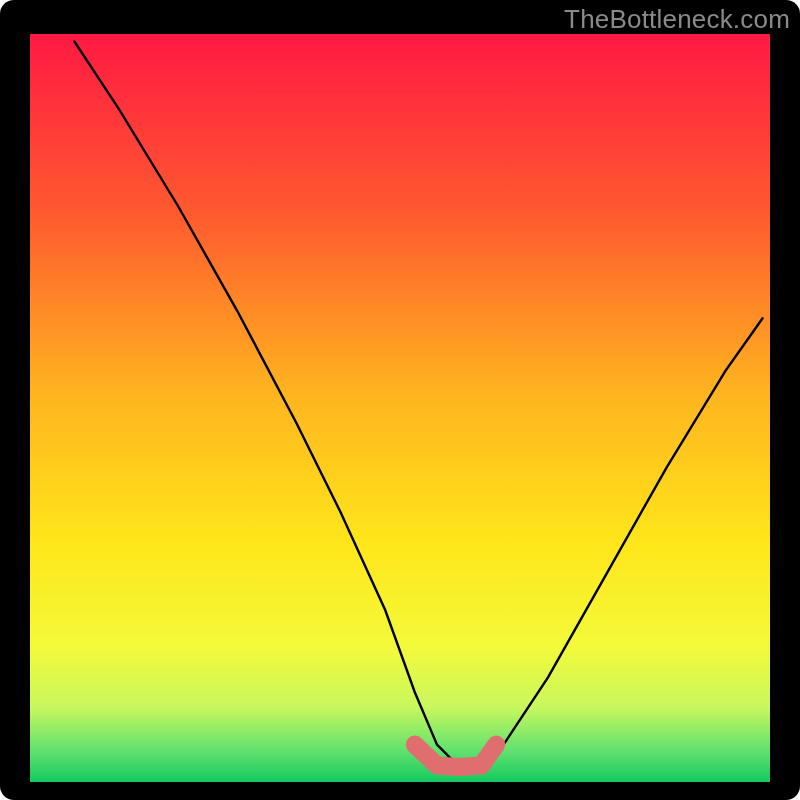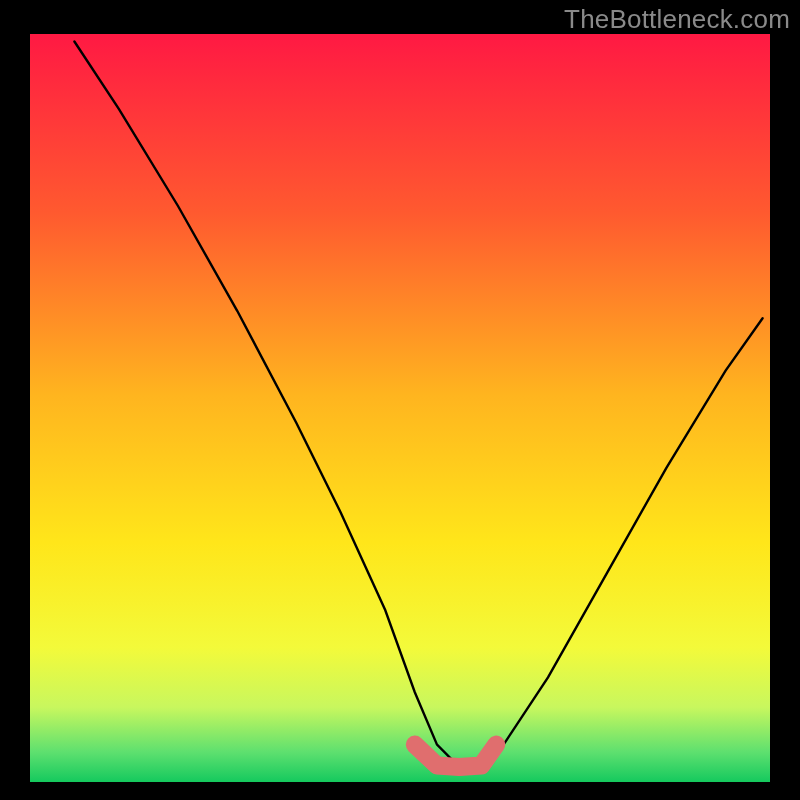--- a/index.html
+++ b/index.html
@@ -5,20 +5,21 @@
   body {
     margin: 0;
     padding: 0;
     background: #fff;
   }
   .container {
     position: relative;
     width: 800px;
     height: 800px;
     background: #000;
+    border-radius: 14px;
   }
   .watermark {
     position: absolute;
     top: 4px;
     right: 10px;
     font-family: Arial, Helvetica, sans-serif;
     font-size: 26px;
     font-weight: 500;
     color: #8a8a8a;
     z-index: 3;

